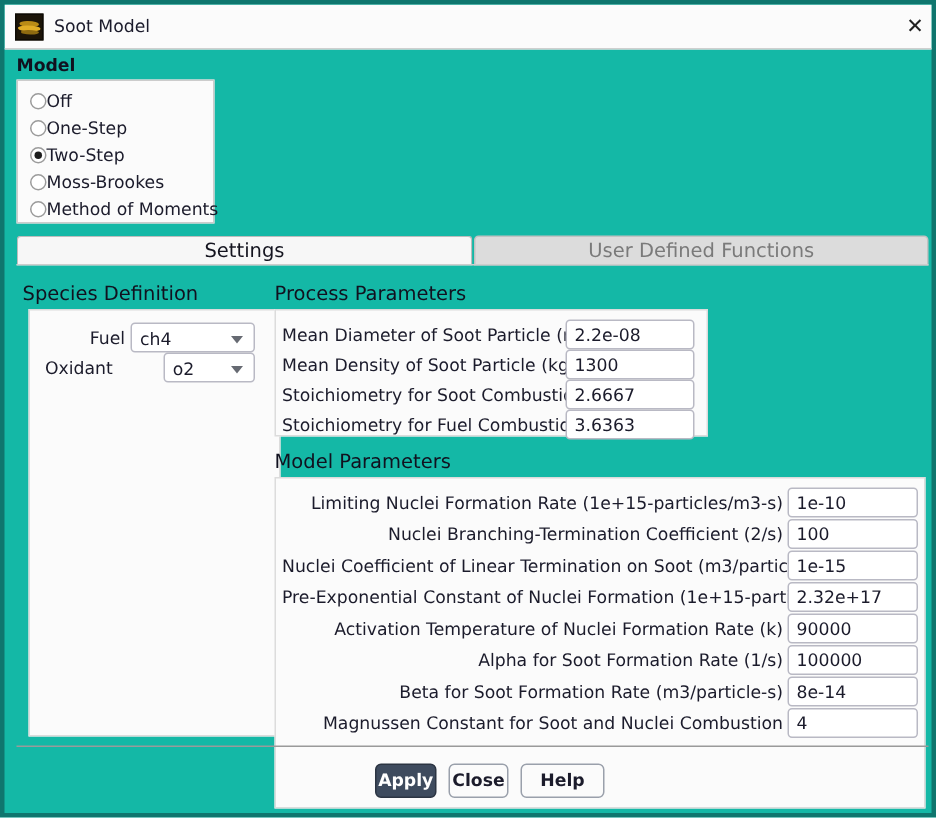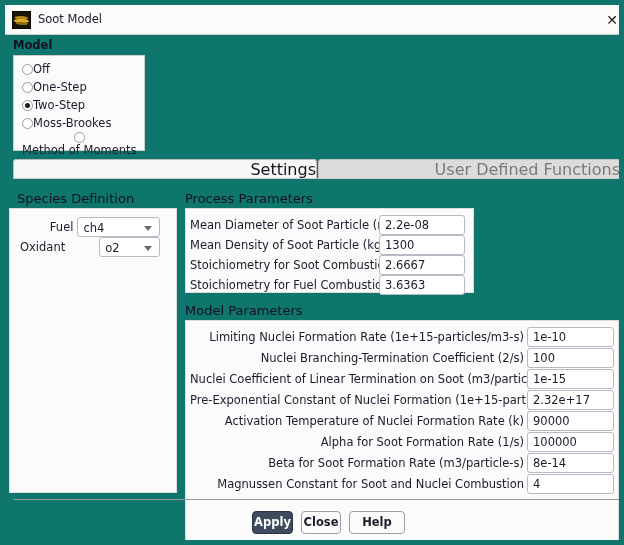--- a/index.html
+++ b/index.html
@@ -10,22 +10,22 @@
   body {
     font-family: "DejaVu Sans", "Liberation Sans", sans-serif;
     font-size: 11px;
     color: #1b1b2b;
   }
   #dialog {
     position: relative;
     width: 624px;
     height: 545px;
     box-sizing: border-box;
-    background: #0f766e;
-    border: 5px solid #0f766e;
+    background: #14b8a6;
+    border: 3px solid #0f766e;
     overflow: hidden;
     padding-left: 20px;
   }
 
   
   #titlebar {
     position: absolute;
     left: 0; top: 0;
     width: 624px; height: 30px;
     background: #fbfbfb;
@@ -119,22 +119,22 @@
   #tabstrip {
     position: absolute;
     left: 8px; top: 154px;
     width: 608px; height: 20px;
   }
   .tab {
     position: absolute;
     top: 0;
     height: 20px;
     line-height: 19px;
-    text-align: right;
-    font-size: 16px;
+    text-align: center;
+    font-size: 13px;
     box-sizing: border-box;
     border: 1px solid #bdbdbd;
     border-radius: 3px 3px 0 0;
     cursor: pointer;
     user-select: none;
   }
   .tab.active {
     left: 0; width: 304px;
     background: #f7f7f7;
     color: #14141f;
@@ -163,21 +163,21 @@
   }
   .group-box {
     position: absolute;
     background: #fbfbfb;
     border: 1px solid #dcdcdc;
     box-sizing: border-box;
   }
 
   
   #species-caption { left: 12px; top: 186px; }
-  #species-box { left: 4px; top: 203px; width: 168px; height: 285px; }
+  #species-box { left: 16px; top: 203px; width: 168px; height: 285px; }
 
   .field-row {
     position: absolute;
     height: 20px;
     display: flex;
     align-items: center;
   }
   .field-label {
     font-size: 11.5px;
     color: #1b1b2b;
@@ -308,21 +308,21 @@
       <span class="radio-text">One-Step</span>
     </div>
     <div class="radio-row" style="top:40px;">
       <span class="radio-mark on"></span>
       <span class="radio-text">Two-Step</span>
     </div>
     <div class="radio-row" style="top:58px;">
       <span class="radio-mark"></span>
       <span class="radio-text">Moss-Brookes</span>
     </div>
-    <div class="radio-row" style="top:76px;flex-direction:column;">
+    <div class="radio-row" style="top:76px;">
       <span class="radio-mark"></span>
       <span class="radio-text">Method of Moments</span>
     </div>
   </div>
 
   <div id="tabstrip">
     <div class="tab active">Settings</div>
     <div class="tab inactive">User Defined Functions</div>
   </div>
   <div id="tab-underline"></div>

